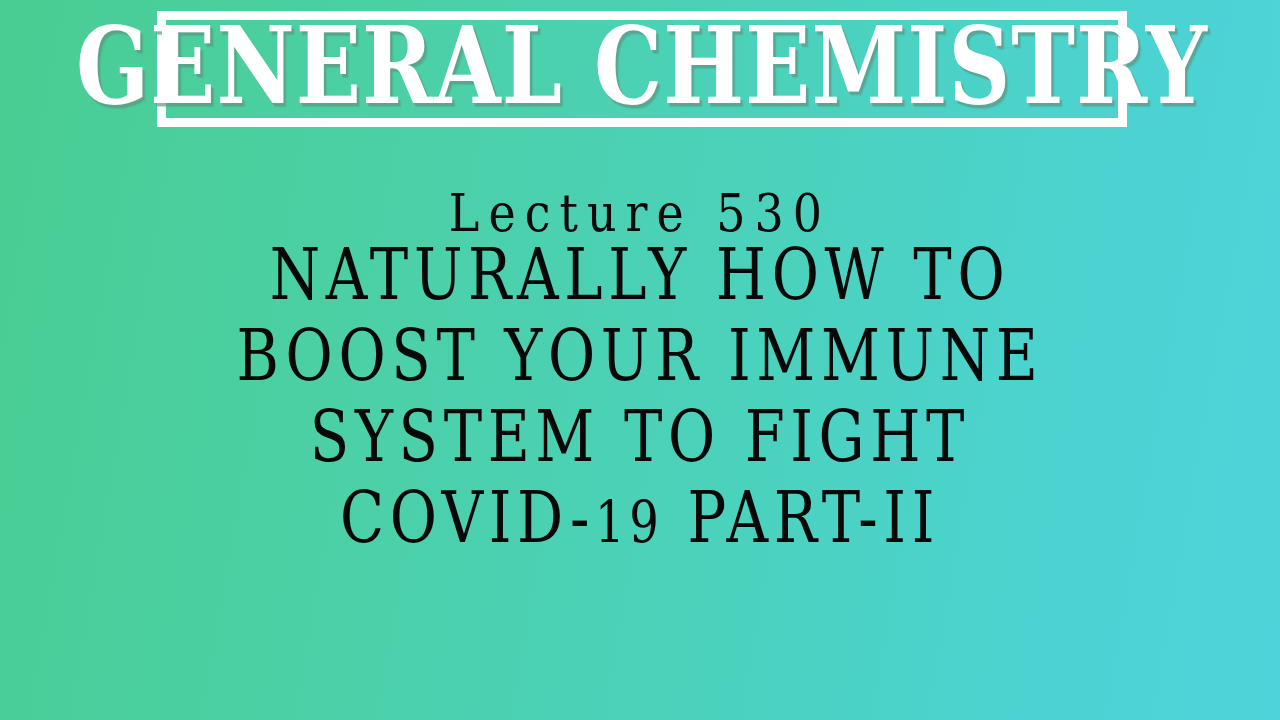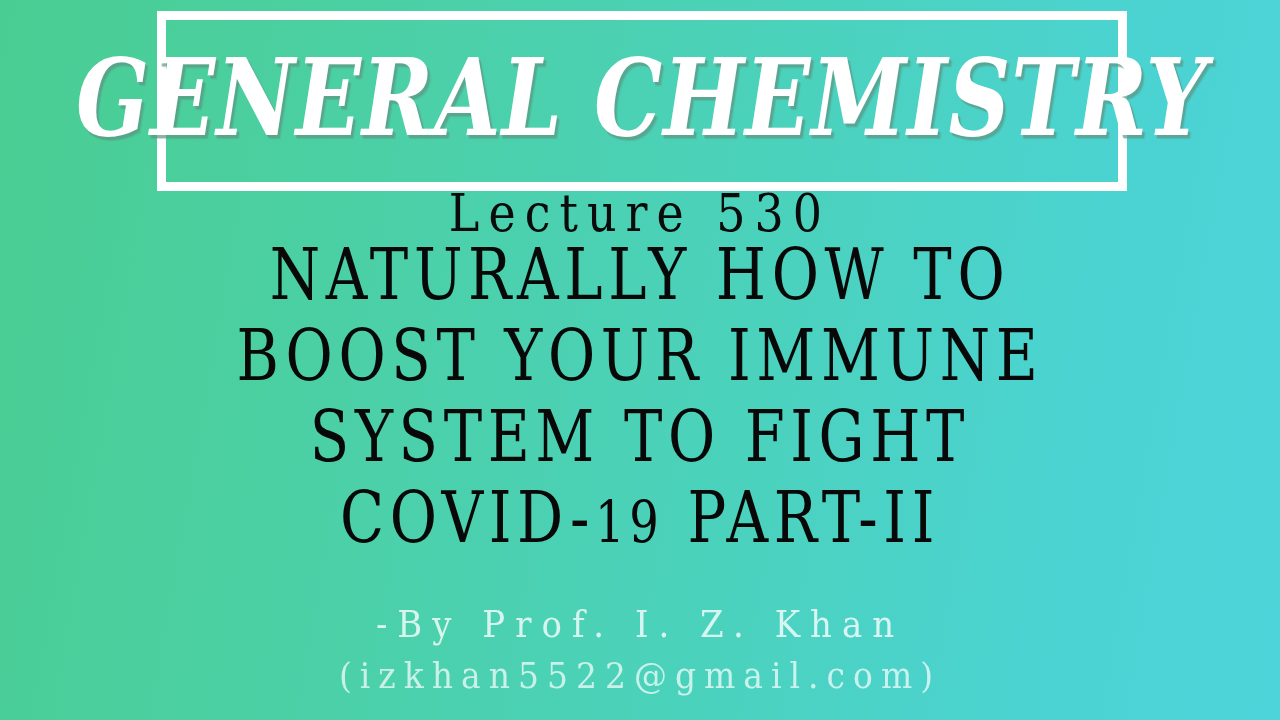--- a/index.html
+++ b/index.html
@@ -21,27 +21,26 @@
     background: linear-gradient(100deg, #4ACD92 0%, #4BD0A5 28%, #4BD2BE 60%, #4BD3D2 82%, #4CD4DA 100%);
     overflow: hidden;
   }
 
   
   #course-frame {
     position: absolute;
     left: 157px;
     top: 11px;
     width: 970px;
-    height: 180px;
+    height: 116px;
     box-sizing: border-box;
     border: 9px solid #ffffff;
     display: flex;
     align-items: center;
     justify-content: center;
-    font-style: italic;
   }
 
   #course-title {
     font-family: "DejaVu Serif", "Liberation Serif", serif;
     font-weight: 700;
     font-size: 84px;
     line-height: 1;
     color: #ffffff;
     letter-spacing: 1px;
     white-space: nowrap;
@@ -134,18 +133,14 @@
 
   <div id="lecture-line">Lecture 530</div>
 
   <div id="main-heading">
     <span class="hl">NATURALLY HOW TO</span>
     <span class="hl">BOOST YOUR IMMUNE</span>
     <span class="hl">SYSTEM TO FIGHT</span>
     <span class="hl"><span>COVID-</span><span class="num">19</span><span> PART-II</span></span>
   </div>
 
-  <div id="byline-block">
-    <span class="bl">-By Prof. I. Z. Khan</span>
-    <span class="bl email">(izkhan5522@gmail.com)</span>
-  </div>
 
 </div>
 
 </body></html>

